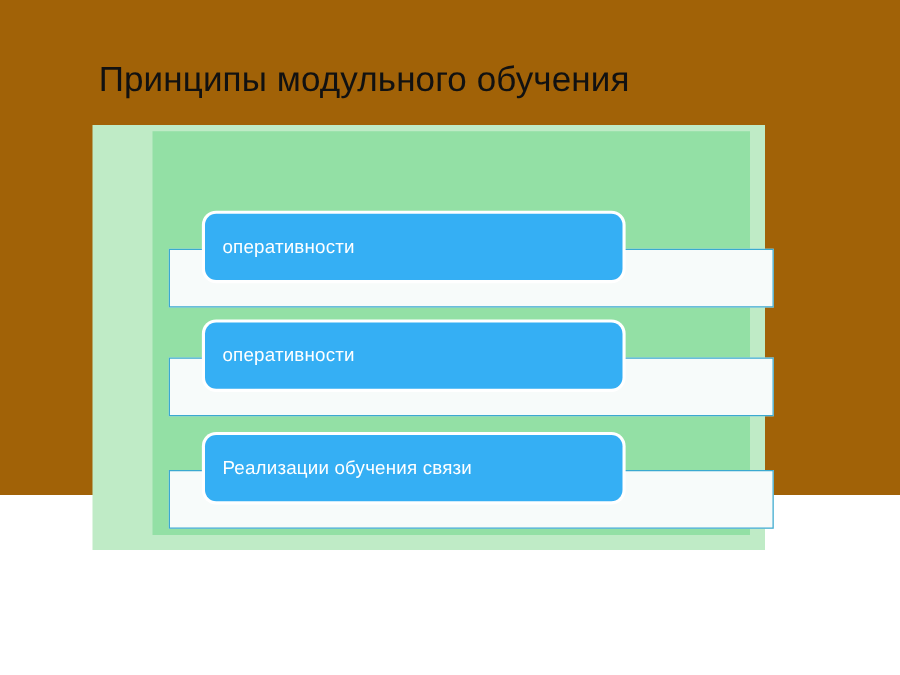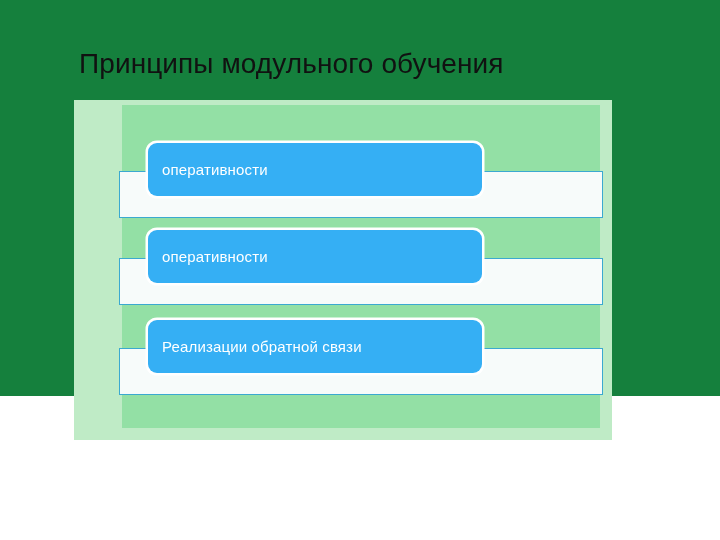--- a/index.html
+++ b/index.html
@@ -12,21 +12,21 @@
     height: 540px;
     font-family: "Liberation Sans", "DejaVu Sans", sans-serif;
     -webkit-font-smoothing: antialiased;
     overflow: hidden;
   }
 
   #slide {
     position: relative;
     width: 720px;
     height: 396px;
-    background: #15803d;
+    background: #a16207;
   }
 
   
   #slide-title {
     position: absolute;
     left: 79px;
     top: 45px;
     width: 580px;
     height: 40px;
     font-size: 28px;
@@ -52,23 +52,24 @@
     left: 48px;   
     top: 5px;     
     width: 478px; 
     height: 323px;
     background: #93e0a5;
   }
 
   
   .row {
     position: absolute;
-    left: 0;
+    left: 16px;
     width: 538px;
     height: 90px;
+    margin-top: 28px;
   }
   #row-0 { top: 65px; }   
   #row-1 { top: 152px; }  
   #row-2 { top: 242px; }  
 
   
   .white-bar {
     position: absolute;
     left: 45px;    
     top: 6px;
@@ -125,18 +126,18 @@
     <div class="row" id="row-1">
       <div class="white-bar"></div>
       <div class="blue-box">
         <span class="blue-label">оперативности</span>
       </div>
     </div>
 
     <div class="row" id="row-2">
       <div class="white-bar"></div>
       <div class="blue-box">
-        <span class="blue-label">Реализации обратной связи</span>
+        <span class="blue-label">Реализации обучения связи</span>
       </div>
     </div>
 
   </div>
 </div>
 
 </body></html>

